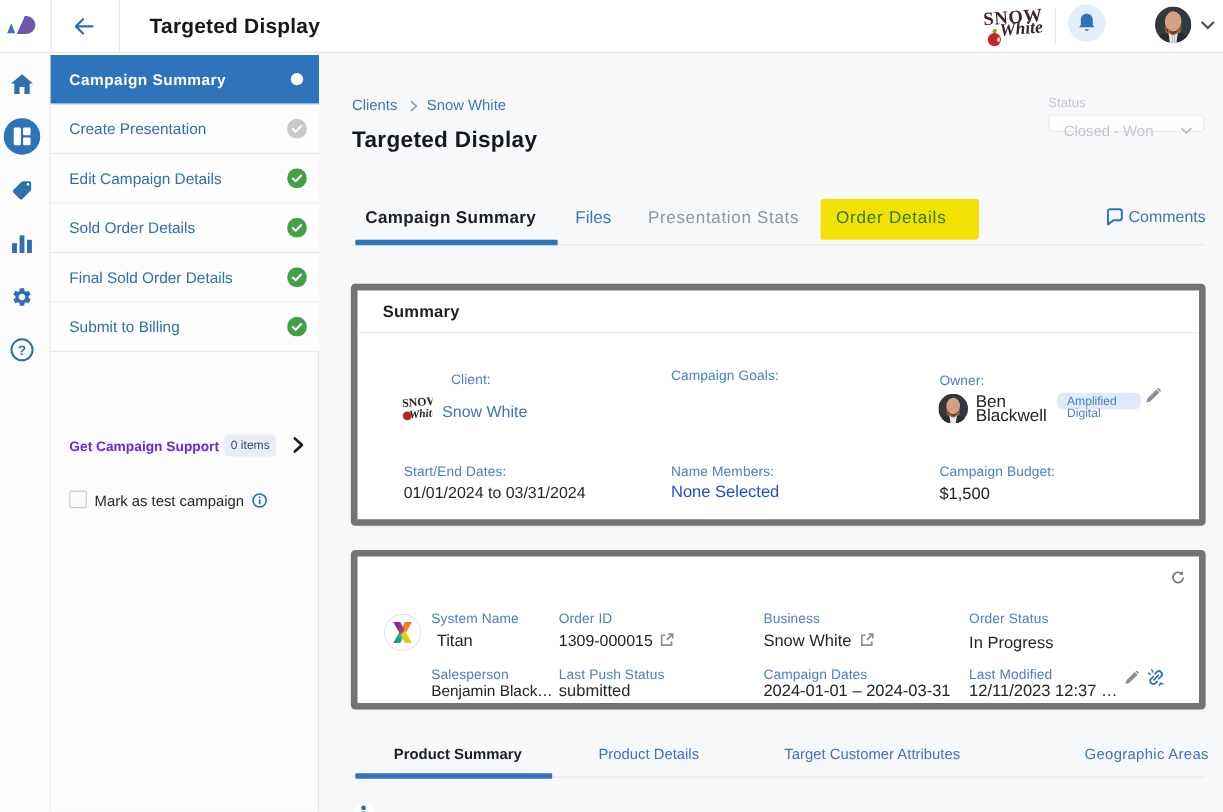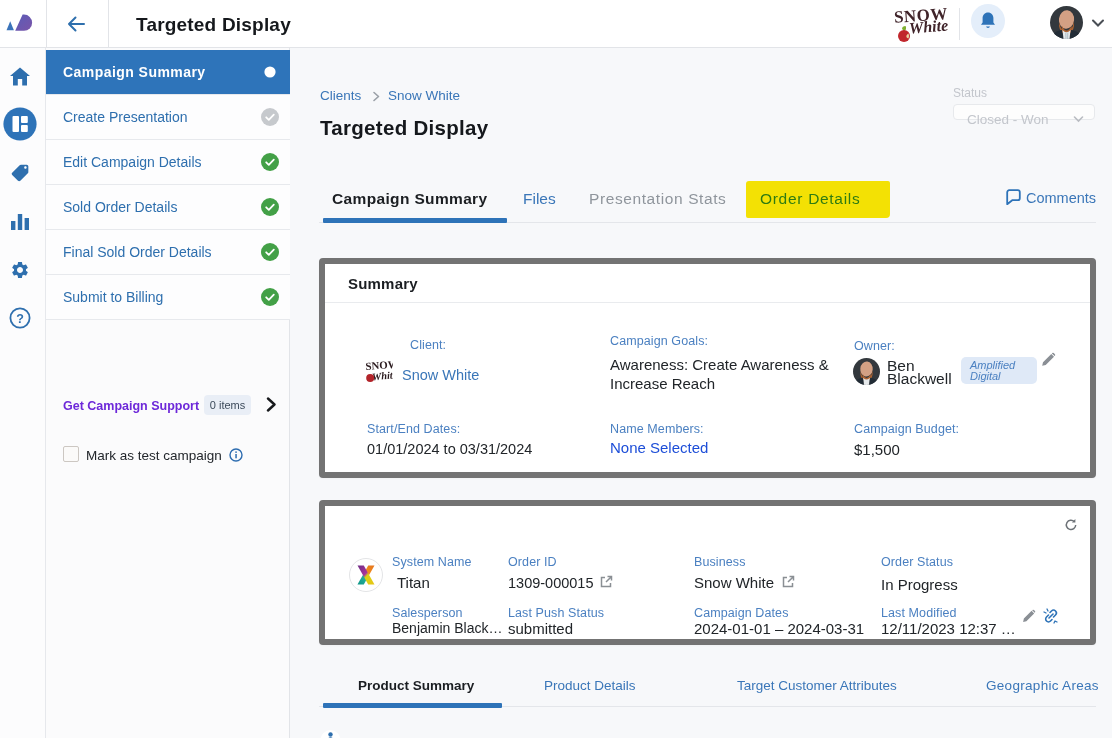--- a/index.html
+++ b/index.html
@@ -211,40 +211,39 @@
     <div class="cardhead">Summary</div>
 
     <div class="lbl" style="left:58px;top:74px;margin-left:27px;">Client:</div>
     <svg class="abs" style="left:40px;top:94px" width="28" height="28" viewBox="0 0 70 70">
       <text x="2" y="30" font-family="Liberation Serif" font-weight="700" font-size="27" fill="#2a1a1e" transform="rotate(-4 2 30)">SNOW</text>
       <text x="18" y="56" font-family="Liberation Serif" font-weight="700" font-style="italic" font-size="26" fill="#2a1a1e" transform="rotate(-5 18 56)">White</text>
       <circle cx="13" cy="50" r="10" fill="#b2242a"></circle>
     </svg>
     <div class="val" style="left:77px;top:103px;color:#3a76b8;font-size:14.5px;">Snow White</div>
     <div class="lbl" style="left:285px;top:70px;">Campaign Goals:</div>
-    <div class="val" style="left:285px;top:91px;width:224px;line-height:19px;font-size:15px;">Awareness: Create Awareness &amp; Increase Reach</div>
     <div class="lbl" style="left:529px;top:75px;">Owner:</div>
     <svg class="abs" style="left:528px;top:94px" width="27" height="27" viewBox="0 0 33 33">
       <defs>
           <clipPath id="avc2">
             <circle cx="16.5" cy="16.5" r="16.5"></circle>
           </clipPath>
         </defs>
       <g clip-path="url(#avc2)">
         <rect width="33" height="33" fill="#33383d"></rect>
         <ellipse cx="16.5" cy="13.5" rx="7.6" ry="9.2" fill="#d3a084" transform="rotate(6 16.5 13.5)"></ellipse>
         <path d="M9.5 16 Q10 25 16.5 25.5 Q23 25 23.5 15.5 L24 20 Q23 27.5 16.5 28 Q10 27.5 9 20 Z" fill="#ad6231"></path>
         <path d="M12 20 Q16.5 29 21.5 20 L22 24 Q17 30.5 11.5 24 Z" fill="#ad6231"></path>
         <path d="M1 33 C2 26.5 8 24.5 12 24 L13 33 Z" fill="#222c36"></path>
         <path d="M32 33 C31 26.5 25 24.5 21 24 L20 33 Z" fill="#222c36"></path>
         <path d="M12.5 24 L13.5 33 L19.5 33 L20.5 24 Q16.5 28.5 12.5 24 Z" fill="#e6e9eb"></path>
       </g>
     </svg>
     <div class="val" style="left:562px;top:95px;line-height:13px;font-size:15.5px;">Ben<br>Blackwell</div>
-    <div class="abs" style="left:636px;top:93px;width:76px;height:27px;background:#dfe9f7;border-radius:5px;font-style:italic;">
+    <div class="abs" style="left:636px;top:93px;width:76px;height:15px;background:#dfe9f7;border-radius:5px;">
       <div class="abs" style="left:9px;top:3px;font-size:11px;color:#4b80c1;line-height:10.5px;">Amplified<br>Digital</div>
     </div>
     <svg class="abs" style="left:716px;top:88px" width="15" height="15" viewBox="0 0 15 15">
       <path d="M1.2 13.8 L2 10.3 L10.3 2 L13 4.7 L4.7 13 Z M11.2 1.1 Q12 0.4 12.8 1.1 L13.9 2.2 Q14.6 3 13.9 3.8 L13.6 4.1 L10.9 1.4 Z" fill="#8a8f95"></path>
     </svg>
 
     <div class="lbl" style="left:42px;top:158px;">Start/End Dates:</div>
     <div class="val" style="left:42px;top:177px;font-size:14.5px;">01/01/2024 to 03/31/2024</div>
     <div class="lbl" style="left:285px;top:158px;">Name Members:</div>
     <div class="val" style="left:285px;top:175px;color:#1d4ed8;">None Selected</div>
@@ -308,21 +307,21 @@
       <path d="M7 11 L11 7" stroke="#2e73b8" stroke-width="1.6" stroke-linecap="round"></path>
       <path d="M6.5 8 L4.5 10 A 2.8 2.8 0 0 0 8.5 14 L10 12.5" fill="none" stroke="#2e73b8" stroke-width="1.6" stroke-linecap="round"></path>
       <path d="M11.5 10 L13.5 8 A 2.8 2.8 0 0 0 9.5 4 L8 5.5" fill="none" stroke="#2e73b8" stroke-width="1.6" stroke-linecap="round"></path>
       <path d="M2 5 L4 6 M5 2 L6 4 M13 14 L15 15 M12 16 L13 14" stroke="#2e73b8" stroke-width="1.3" stroke-linecap="round"></path>
     </svg>
   </div>
 
   <div class="abs" style="left:0px;top:630px;width:822px;">
     <div class="abs" style="left:68px;top:0;font-size:13.5px;font-weight:700;color:#1b1e22;">Product Summary</div>
     <div class="abs" style="left:254px;top:0;font-size:13.5px;color:#3a76b8;">Product Details</div>
-    <div class="abs" style="left:447px;top:0;font-size:13.5px;color:#3a76b8;">Target Customer Attributes</div>
+    <div class="abs" style="left:423px;top:0;font-size:13.5px;color:#3a76b8;">Target Customer Attributes</div>
     <div class="abs" style="left:660px;top:0;font-size:13.5px;color:#3a76b8;letter-spacing:0.3px;margin-left:36px;">Geographic Areas</div>
   </div>
   <div class="abs" style="left:29px;top:658px;width:777px;height:1px;background:#e4e6ea;"></div>
   <div class="abs" style="left:33px;top:655px;width:179px;height:5px;background:#2e73b8;border-radius:1px;"></div>
 
   <svg class="abs" style="left:28px;top:680px" width="26" height="10" viewBox="0 0 26 10">
     <circle cx="12.5" cy="12" r="10" fill="#fff"></circle>
     <circle cx="12.5" cy="6.5" r="2.2" fill="#2e6fae"></circle>
     <rect x="10" y="9.2" width="5" height="6" rx="2.4" fill="#2e6fae"></rect>
   </svg>

